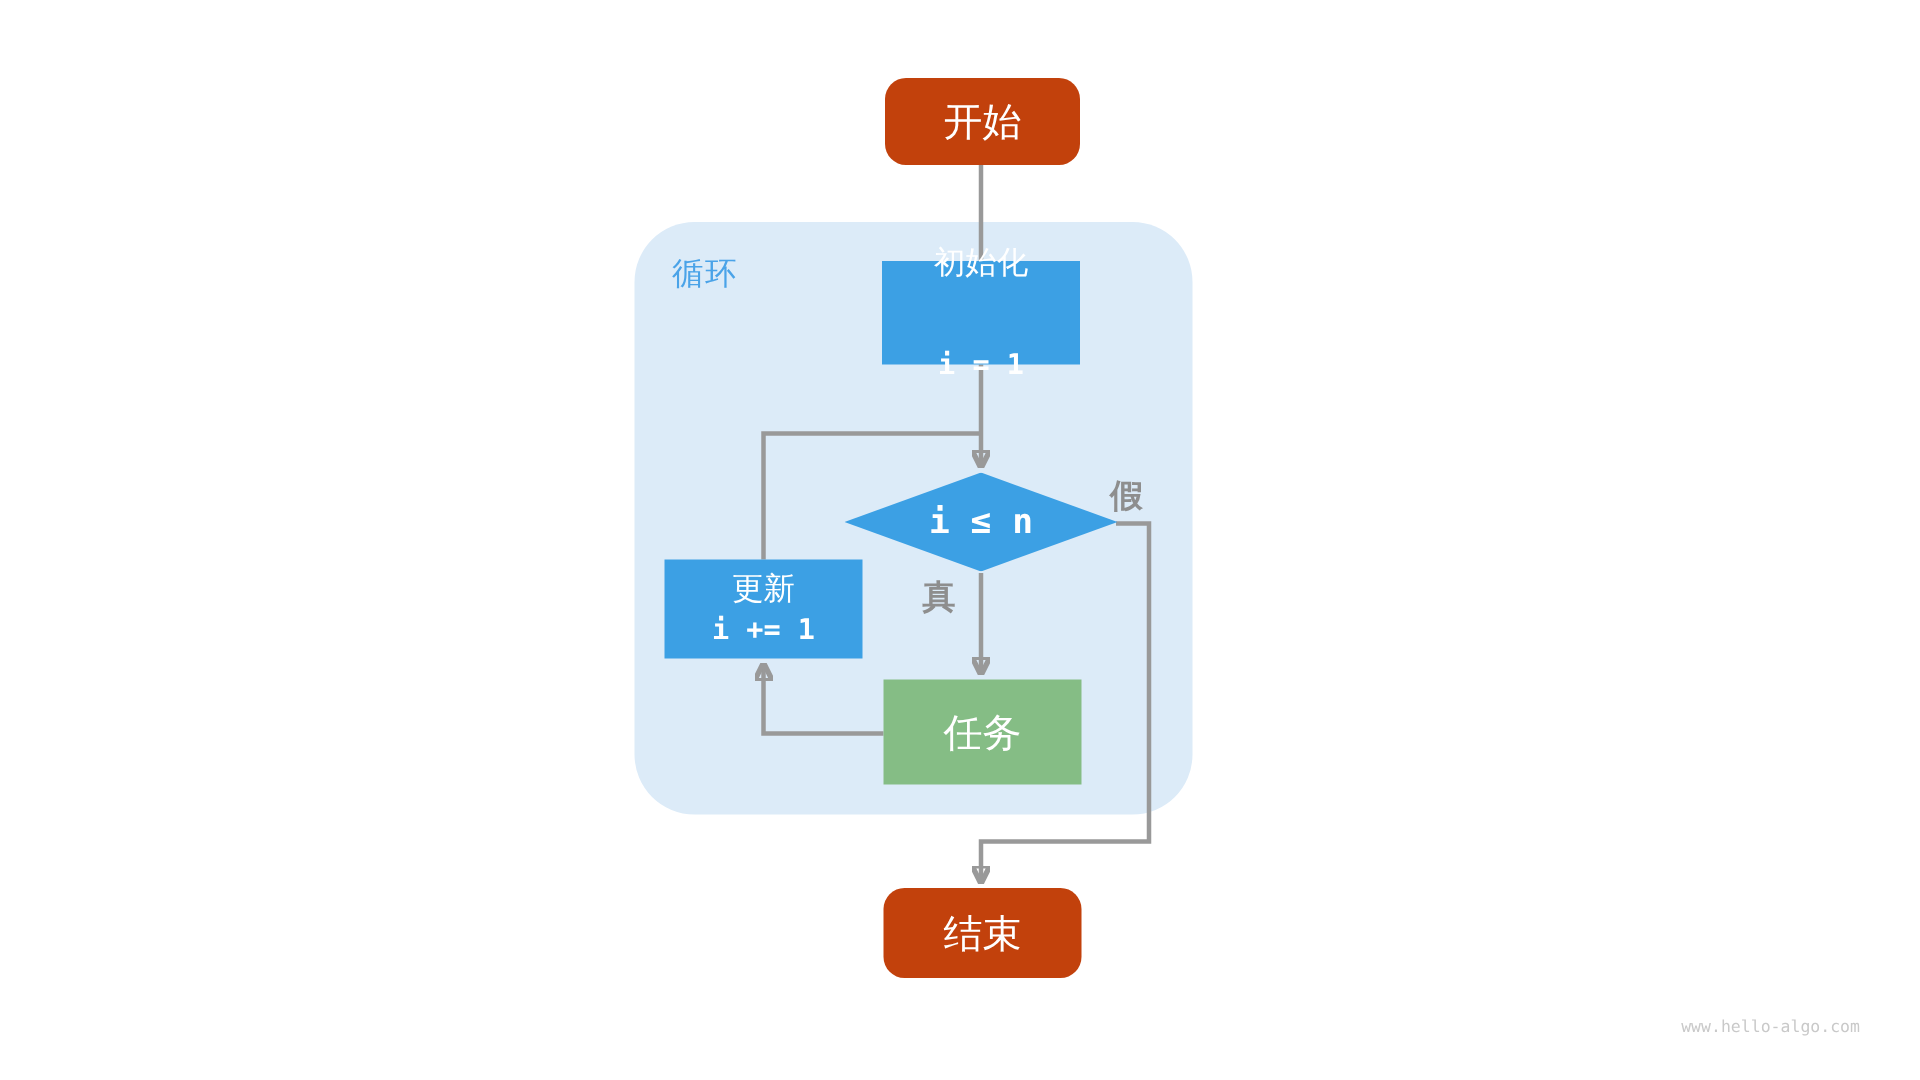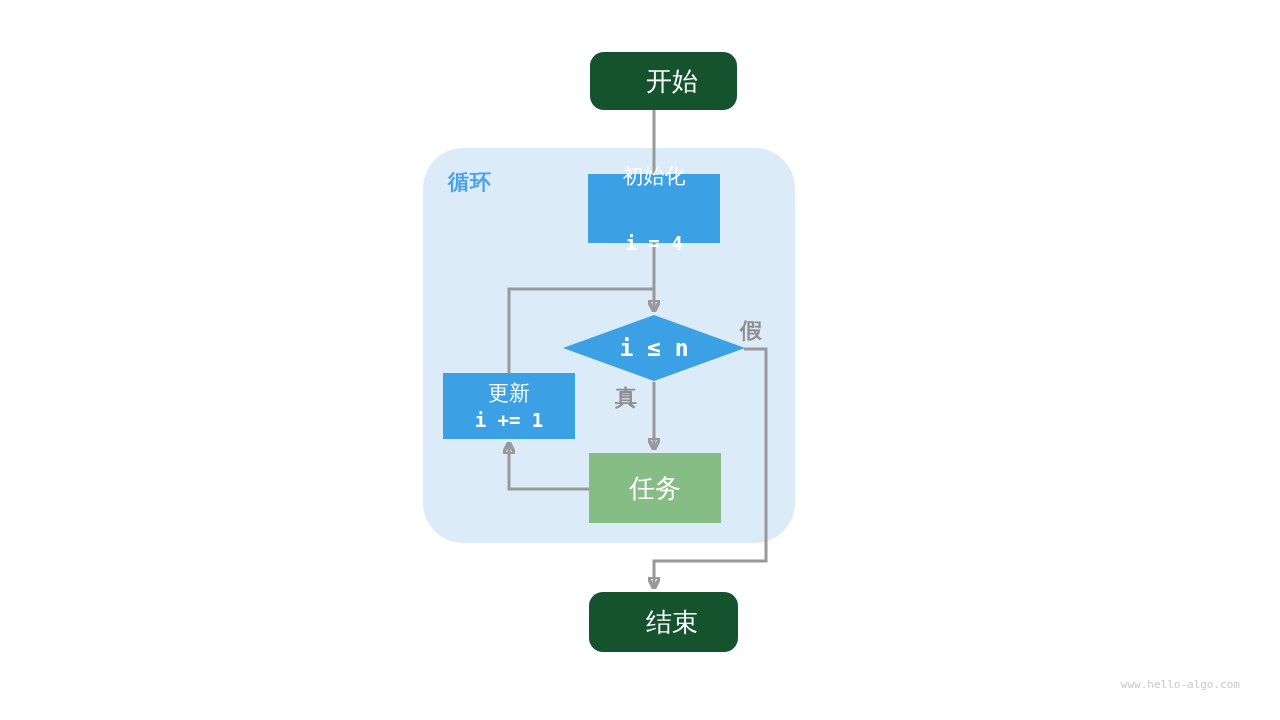--- a/index.html
+++ b/index.html
@@ -19,21 +19,21 @@
     left: 423px; top: 148px;
     width: 372px; height: 395px;
     background: #dcebf8;
     border-radius: 40px;
   }
   .loop-label {
     position: absolute;
     left: 448px; top: 168px;
     color: #4aa3e8;
     font-size: 21px;
-    font-weight: bold;
+    font-weight: normal;
     letter-spacing: 1px;
   }
   svg.connectors {
     position: absolute;
     left: 0; top: 0;
   }
   svg.connectors path {
     fill: none;
     stroke: #999999;
     stroke-width: 3;
@@ -41,24 +41,23 @@
   .node {
     position: absolute;
     display: flex;
     flex-direction: column;
     align-items: center;
     justify-content: center;
     color: #ffffff;
     text-align: center;
   }
   .terminal {
-    background: #14532d;
+    background: #c2410c;
     border-radius: 14px;
     font-size: 26px;
-    padding-left: 17px;
   }
   .process-blue { background: #3ca0e4; }
   .process-green { background: #85bd85; font-size: 26px; }
   .zh-line { font-size: 21px; line-height: 28px; }
   .code-line {
     font-family: "DejaVu Sans Mono", monospace;
     font-weight: bold;
     font-size: 19px;
     line-height: 26px;
   }
@@ -109,21 +108,21 @@
     <path d="M589 489 H509 V443" marker-end="url(#arrow)"></path>
     <path d="M744 349 H766 V561 H654 V588" marker-end="url(#arrow)"></path>
   </svg>
 
   <div class="node terminal" style="left:590px; top:52px; width:130px; height:58px;">
     <span>开始</span>
   </div>
 
   <div class="node process-blue" style="left:588px; top:174px; width:132px; height:69px;gap:40px;">
     <div class="zh-line">初始化</div>
-    <div class="code-line">i = 4</div>
+    <div class="code-line">i = 1</div>
   </div>
 
   <div class="diamond">
     <span class="code-line">i ≤ n</span>
   </div>
 
   <div class="node process-blue" style="left:443px; top:373px; width:132px; height:66px;">
     <div class="zh-line">更新</div>
     <div class="code-line">i += 1</div>
   </div>

